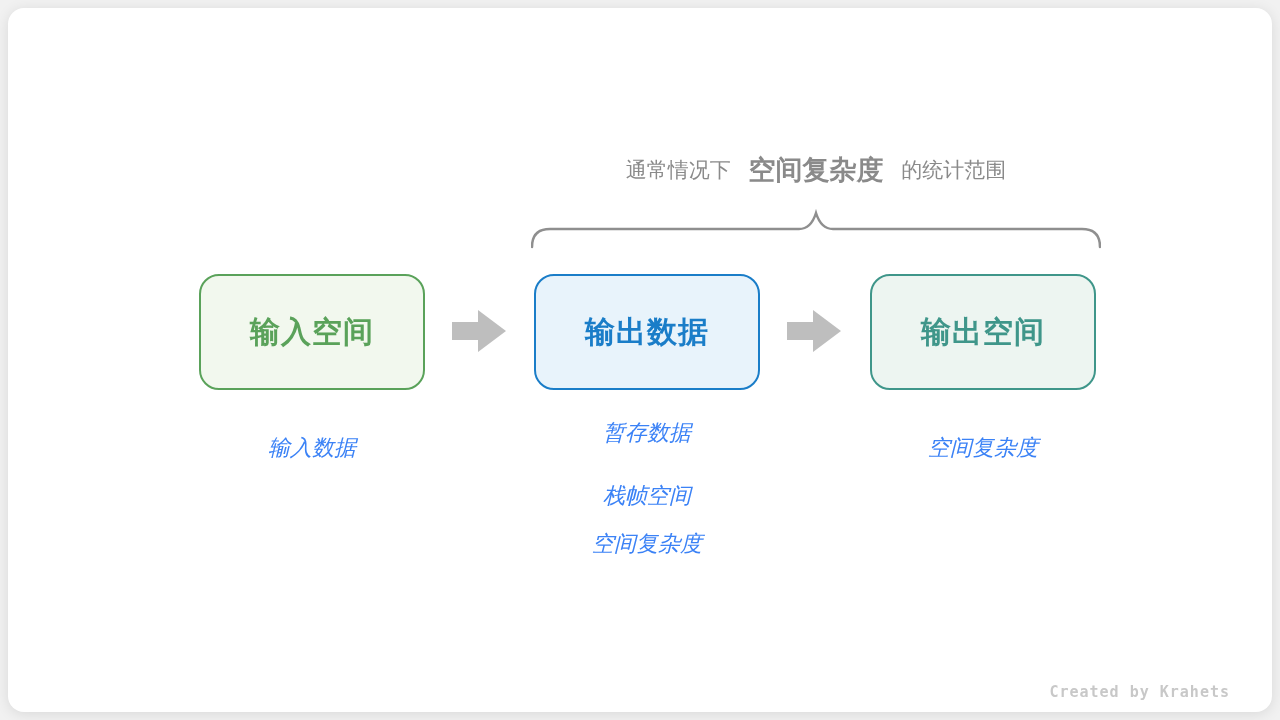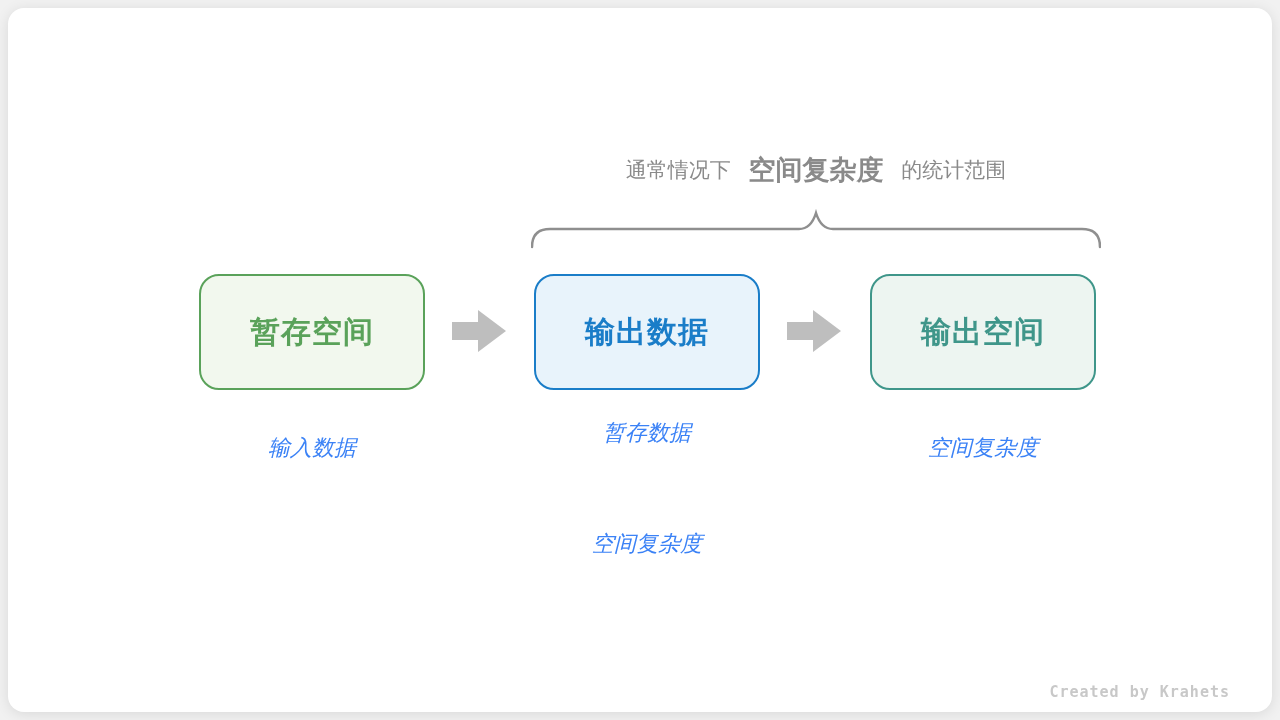--- a/index.html
+++ b/index.html
@@ -103,40 +103,41 @@
       <span class="seg">通常情况下</span>
       <span class="seg bold">空间复杂度</span>
       <span class="seg">的统计范围</span>
     </div>
 
     <svg class="brace-svg" viewBox="0 0 570 40" aria-hidden="true">
       <path d="M 1 38 Q 1 20 19 20 L 268 20 Q 280 20 285 4 Q 290 20 302 20 L 551 20 Q 569 20 569 38" fill="none" stroke-width="2.5" stroke-linecap="round" stroke="#8F8F8F"></path>
     </svg>
 
     <div class="box box-input" style="color: rgb(90, 162, 90); border-color: rgb(90, 162, 90); background-color: rgb(242, 248, 238);">
-      <span>暂存空间</span>
+      <span>输入空间</span>
     </div>
 
     <svg class="arrow-svg arrow-1" viewBox="0 0 54 44" aria-hidden="true">
       <path d="M0 13 H26 V1 L54 22 L26 43 V31 H0 Z" fill="#BEBEBE"></path>
     </svg>
 
     <div class="box box-buffer" style="color: rgb(26, 125, 200); border-color: rgb(26, 125, 200); background-color: rgb(232, 243, 251);">
       <span>输出数据</span>
     </div>
 
     <svg class="arrow-svg arrow-2" viewBox="0 0 54 44" aria-hidden="true">
       <path d="M0 13 H26 V1 L54 22 L26 43 V31 H0 Z" fill="#BEBEBE"></path>
     </svg>
 
     <div class="box box-output" style="color: rgb(63, 150, 138); border-color: rgb(63, 150, 138); background-color: rgb(237, 245, 241); font-family: Liberation Mono, monospace;">
       <span>输出空间</span>
     </div>
 
     <div class="sub sub-input">输入数据</div>
     <div class="sub sub-buffer1">暂存数据</div>
+    <div class="sub sub-buffer2">栈帧空间</div>
     <div class="sub sub-buffer3">空间复杂度</div>
     <div class="sub sub-output">空间复杂度</div>
 
     <div class="credit">Created by Krahets</div>
 
   </div>
 </div>
 
 </body></html>

